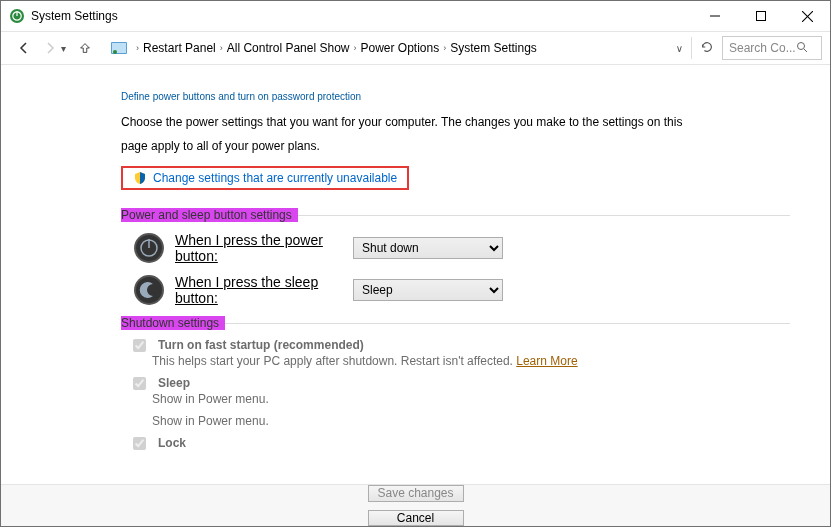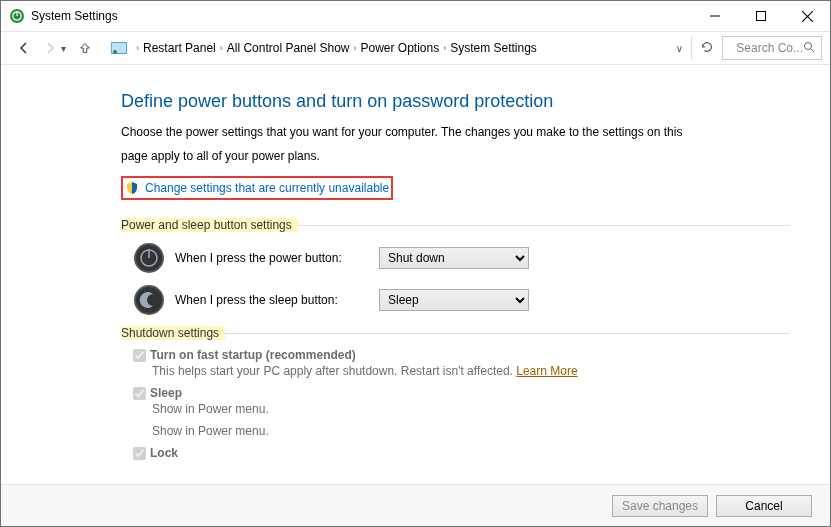--- a/index.html
+++ b/index.html
@@ -17,49 +17,49 @@
 .nav-arrow.disabled { color: #bbb; }
 .chevron-down-sm { color: #555; font-size: 10px; margin-left: -4px; margin-right: 4px; }
 .cp-icon { width: 18px; height: 18px; margin: 0 4px 0 10px; }
 .breadcrumb { display: flex; align-items: center; gap: 4px; font-size: 12px; }
 .breadcrumb .sep { color: #555; font-size: 9px; }
 .breadcrumb a { color: #000; text-decoration: none; }
 .nav-right { margin-left: auto; display: flex; align-items: center; gap: 8px; }
 .nav-sep { width: 1px; height: 22px; background: #ddd; }
 .chevron-down-sm2 { color: #555; font-size: 10px; }
 .refresh { color: #555; font-size: 14px; }
-.searchbox { width: 100px; height: 24px; border: 1px solid #ccc; display: flex; align-items: center; padding: 8px 6px; color: #888; justify-content: flex-end; }
+.searchbox { width: 100px; height: 24px; border: 1px solid #ccc; display: flex; align-items: center; padding: 8px 6px; color: #888; justify-content: flex-start; }
 .searchbox .mag { color: #666; }
 
 .content { padding: 26px 40px 0 120px; }
-h1 { color: #005a9e; font-weight: 400; font-size: 18px; margin-bottom: 8px; }
+h1 { color: #005a9e; font-weight: 400; font-size: 10px; margin-bottom: 8px; }
 .desc { font-size: 12px; line-height: 24px; margin-bottom: 8px; max-width: 570px; }
-.changebox { border: 2px solid #e53935; display: inline-flex; align-items: center; padding: 3px 2px; margin-bottom: 10px; gap: 6px; }
+.changebox { border: 2px solid #e53935; display: inline-flex; align-items: center; padding: 3px 10px; margin-bottom: 10px; gap: 6px; }
 .changebox .shield { width: 14px; height: 14px; }
 .changebox a { color: #0066cc; text-decoration: none; font-size: 12px; }
 
 .section-title { font-size: 12px; color: #333; margin-top: 8px; margin-bottom: 4px; position: relative; }
 .section-title::after { content: ""; position: absolute; left: 0; right: 0; top: 50%; height: 1px; background: #ddd; z-index: 0; }
-.section-title span { background: #fef9c3; position: relative; z-index: 1; padding-right: 6px; }
+.section-title span { background: #d946ef; position: relative; z-index: 1; padding-right: 6px; }
 
 .row { display: flex; align-items: center; margin: 10px 0 10px 12px; }
 .row .row-icon { width: 32px; height: 32px; margin-right: 10px; }
-.row .row-label { width: 178px; font-size: 12px; }
-.row select { width: 150px; height: 22px; font-size: 12px; border: 1px solid #adadad; background: linear-gradient(#f0f0f0,#e5e5e5); padding: 0 4px; margin-left: 26px; }
+.row .row-label { width: 178px; font-size: 14px; text-decoration: underline; }
+.row select { width: 150px; height: 22px; font-size: 12px; border: 1px solid #adadad; background: linear-gradient(#f0f0f0,#e5e5e5); padding: 0 4px; }
 
 .shutdown-list { margin: 8px 0 0 12px; }
 .check-item { margin-bottom: 8px; }
-.check-row { display: flex; align-items: center; gap: 4px; }
+.check-row { display: flex; align-items: center; gap: 12px; }
 .check-row input[type="checkbox"] { width: 13px; height: 13px; accent-color: #888;}
 .check-row label { font-size: 12px; color: #6d6d6d; font-weight: 600; }
 .check-item .sub { font-size: 12px; color: #6d6d6d; margin-left: 19px; margin-top: 2px; }
 .check-item .sub a { color: #a16207; text-decoration: underline; }
 .section-title.lower::after { background: #ddd; }
 
-.footer { position: absolute; bottom: 0; left: 0; right: 0; height: 42px; border-top: 1px solid #e5e5e5; display: flex; align-items: center; justify-content: flex-end; padding: 0 18px; gap: 8px; background: #f7f7f7; }
+.footer { position: absolute; bottom: 0; left: 0; right: 0; height: 42px; border-top: 1px solid #e5e5e5; display: flex; align-items: center; justify-content: flex-end; padding: 0 18px; gap: 8px; background: #f7f7f7; flex-direction: column; }
 .footer button { width: 96px; height: 22px; font-size: 12px; border: 1px solid #adadad; background: linear-gradient(#f5f5f5,#e5e5e5); }
 .footer button.disabled { color: #888; }
 </style>
 </head>
 <body>
 
 <div class="titlebar">
   <svg class="icon" viewBox="0 0 16 16">
       <circle cx="8" cy="8" r="7" fill="#2a8a3f"></circle>
       <circle cx="8" cy="8" r="4.2" fill="none" stroke="#fff" stroke-width="1.2"></circle>

